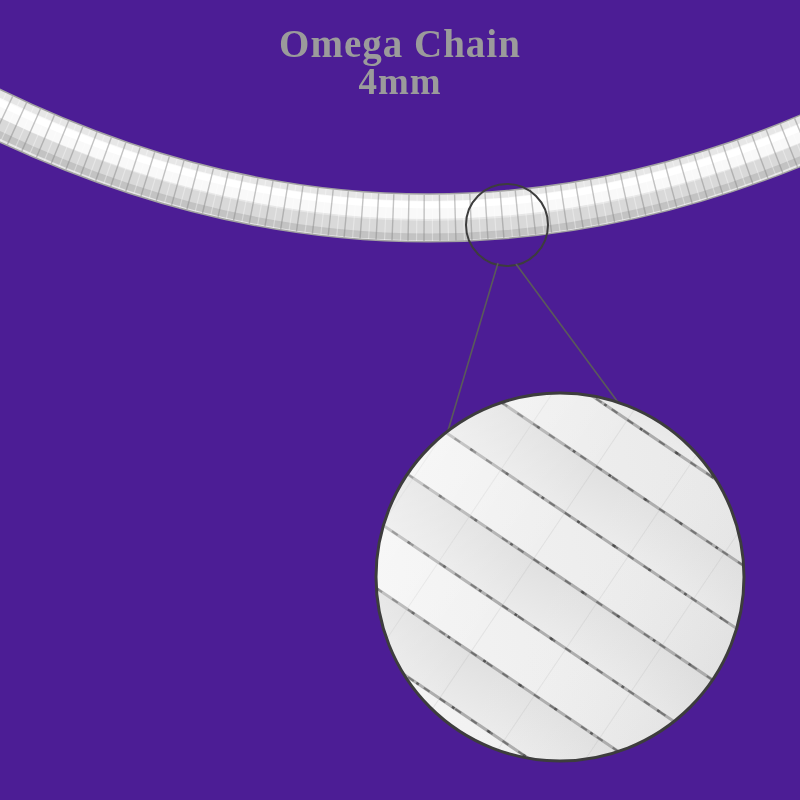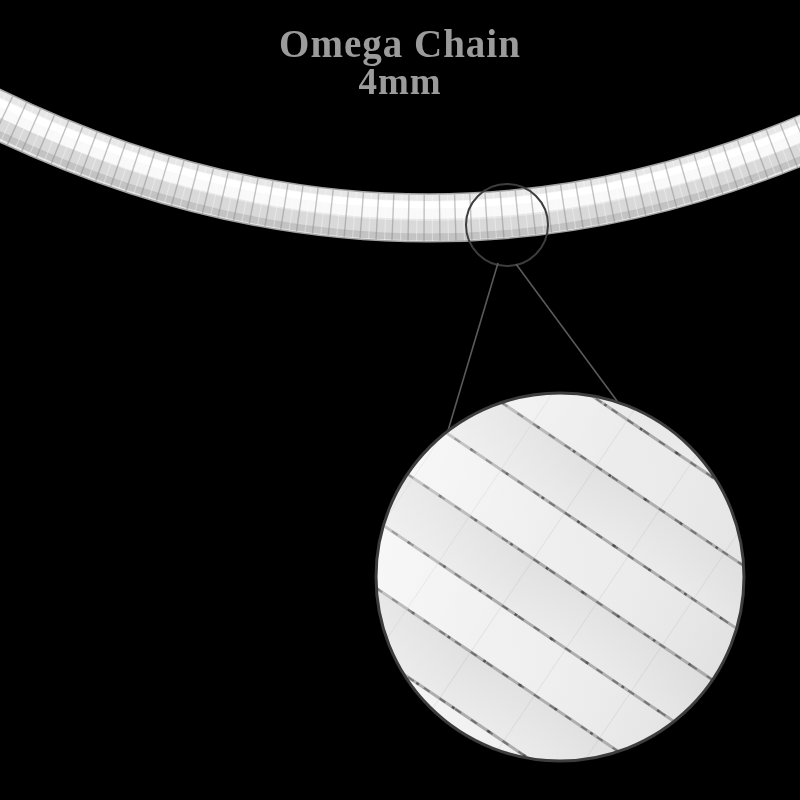--- a/index.html
+++ b/index.html
@@ -4,21 +4,21 @@
 <style>
   html, body {
     margin: 0;
     padding: 0;
     background: #ffffff;
   }
   .stage {
     position: relative;
     width: 800px;
     height: 800px;
-    background: #000000;
+    background: #4c1d95;
     overflow: hidden;
     font-family: "Liberation Serif", serif;
   }
   .title {
     position: absolute;
     top: 24px;
     left: 0;
     width: 100%;
     text-align: center;
     color: #9b9b9b;

